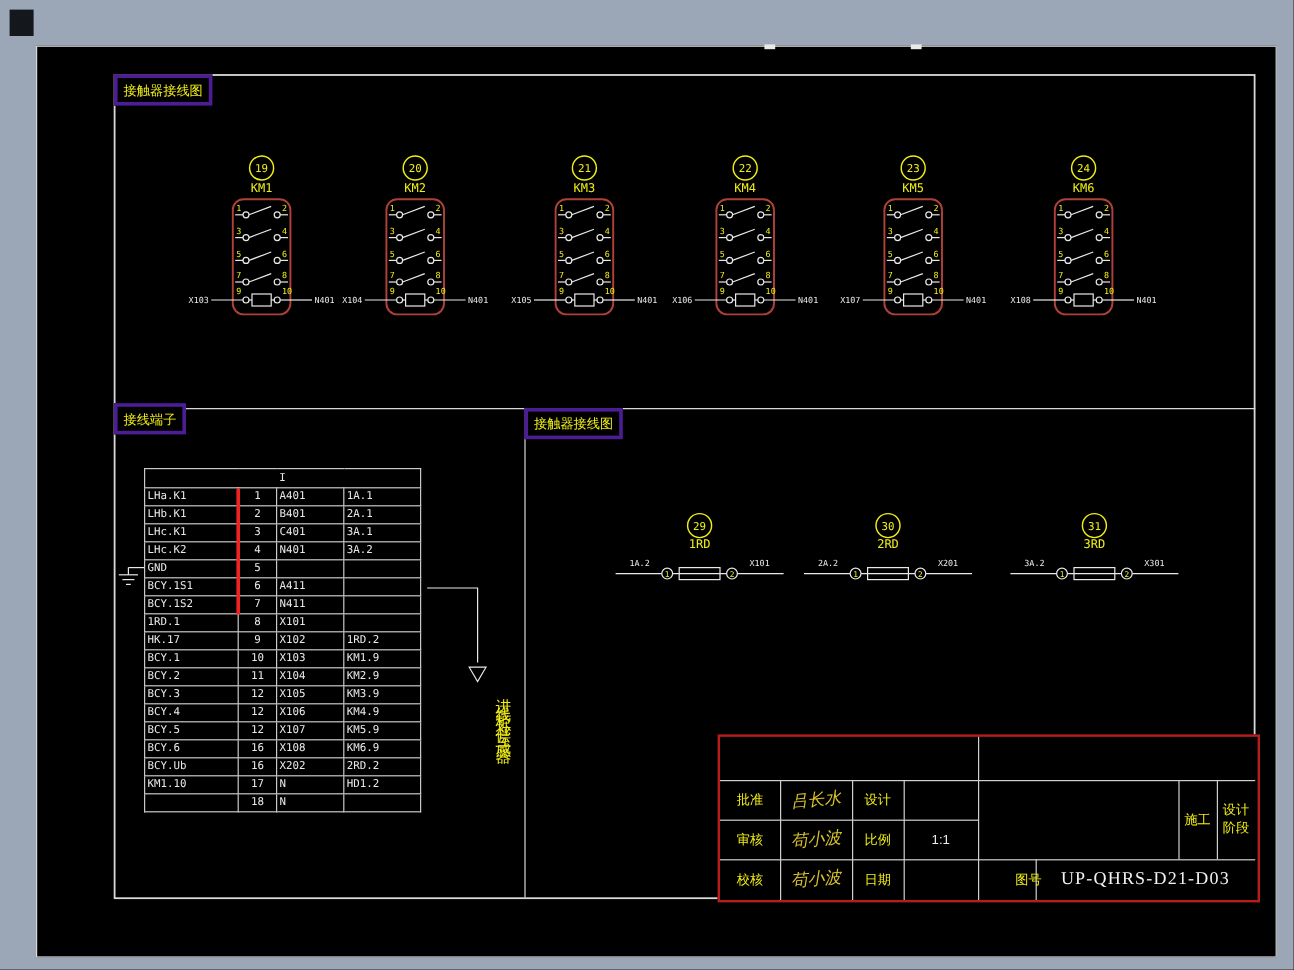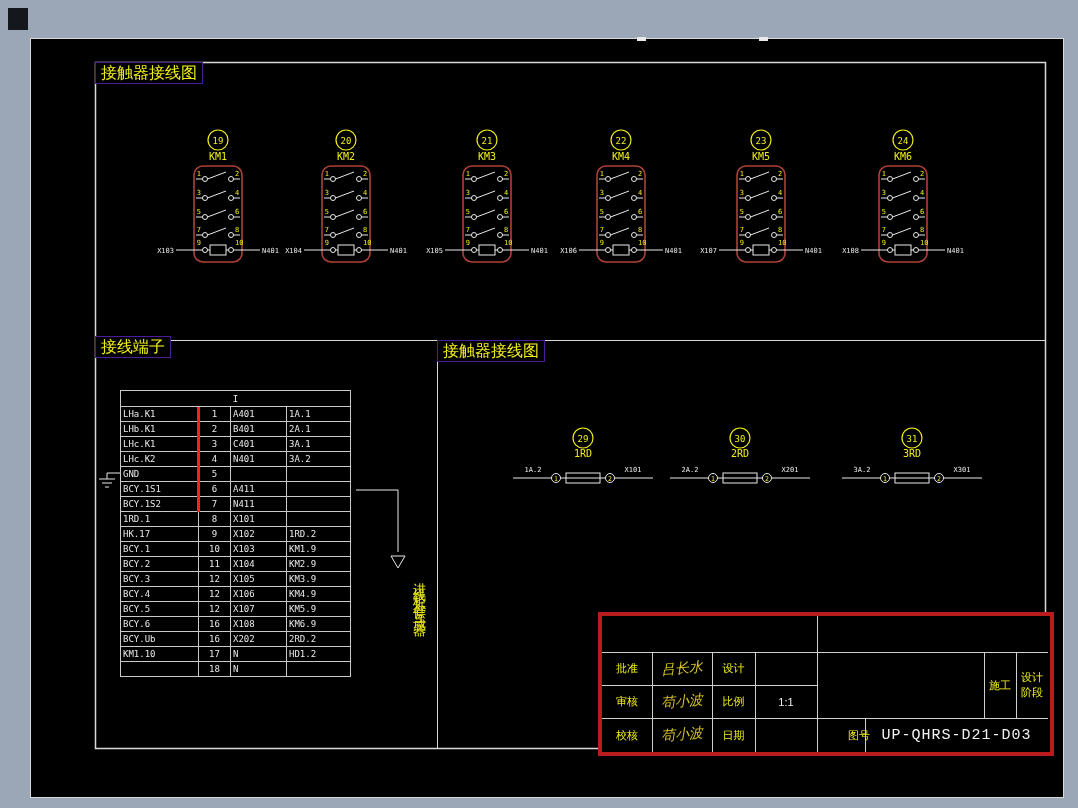--- a/index.html
+++ b/index.html
@@ -2,40 +2,40 @@
 <html><head>
 <meta charset="utf-8">
 <style>
   html,body{margin:0;padding:0}
   body{position:relative;width:1078px;height:808px;background:#9ba7b7;overflow:hidden;
        font-family:"Liberation Sans",sans-serif}
   #corner-art{position:absolute;left:8px;top:8px;width:20px;height:22px;background:#14171c}
   #canvas{position:absolute;left:30px;top:38px;width:1032px;height:758px;background:#000;
           border:1px solid #d9d9d9}
   #overlay{position:absolute;left:0;top:0}
-  .labelbox{position:absolute;height:20px;border:1px solid #4c1d95;background:#000;color:#f0ee16;
-            font-size:16px;display:flex;align-items:center;justify-content:center;padding:0 5px;
+  .labelbox{position:absolute;height:20px;border:3px solid #4c1d95;background:#000;color:#f0ee16;
+            font-size:11px;display:flex;align-items:center;justify-content:center;padding:0 5px;
             white-space:nowrap}
   #termtable{position:absolute;left:120px;top:390px;border-collapse:collapse;background:transparent}
   #termtable td{border:1px solid #c9c9c9;color:#e9e9e9;
                 font-family:"DejaVu Sans Mono","Liberation Mono",monospace;font-size:9px;height:14px;
                 line-height:14px;padding:0 2px;white-space:nowrap}
   #termtable td.hdr{text-align:center;height:15px}
   #termtable td.c1{text-align:center}
   #redline{position:absolute;left:197px;top:407px;width:3px;height:105px;background:#f02222}
   #sidenote{position:absolute;left:404px;top:572px;width:24px;height:192px;writing-mode:vertical-rl;
             text-orientation:upright;color:#f0ee16;font-size:13px;letter-spacing:6px}
   #titleblock{position:absolute;left:598px;top:612px;width:448px;height:136px;
-              border:4px solid #b91c1c;background:#000}
+              border:2px solid #b91c1c;background:#000}
   .hl{position:absolute;height:1px;background:#cfcfcf}
   .vl{position:absolute;width:1px;background:#cfcfcf}
   .tbc{position:absolute;display:flex;align-items:center;justify-content:center;color:#f0ee16;
        font-size:11px;white-space:nowrap}
   .tbc.white{color:#ececec}
-  .tbc.num{font-family:Liberation Mono, monospace;font-size:15px;
+  .tbc.num{font-family:Liberation Serif, serif;font-size:15px;
            letter-spacing:1px;color:#f2f2f2}
   .sig{font-family:"DejaVu Serif","Liberation Serif",serif;font-style:italic;font-size:14px;
        color:#d9c52b;transform:rotate(-5deg)}
   .stagecol{flex-direction:column;line-height:15px}
 </style>
 </head>
 <body>
 
 <div id="corner-art"></div>
 <div id="canvas"></div>

